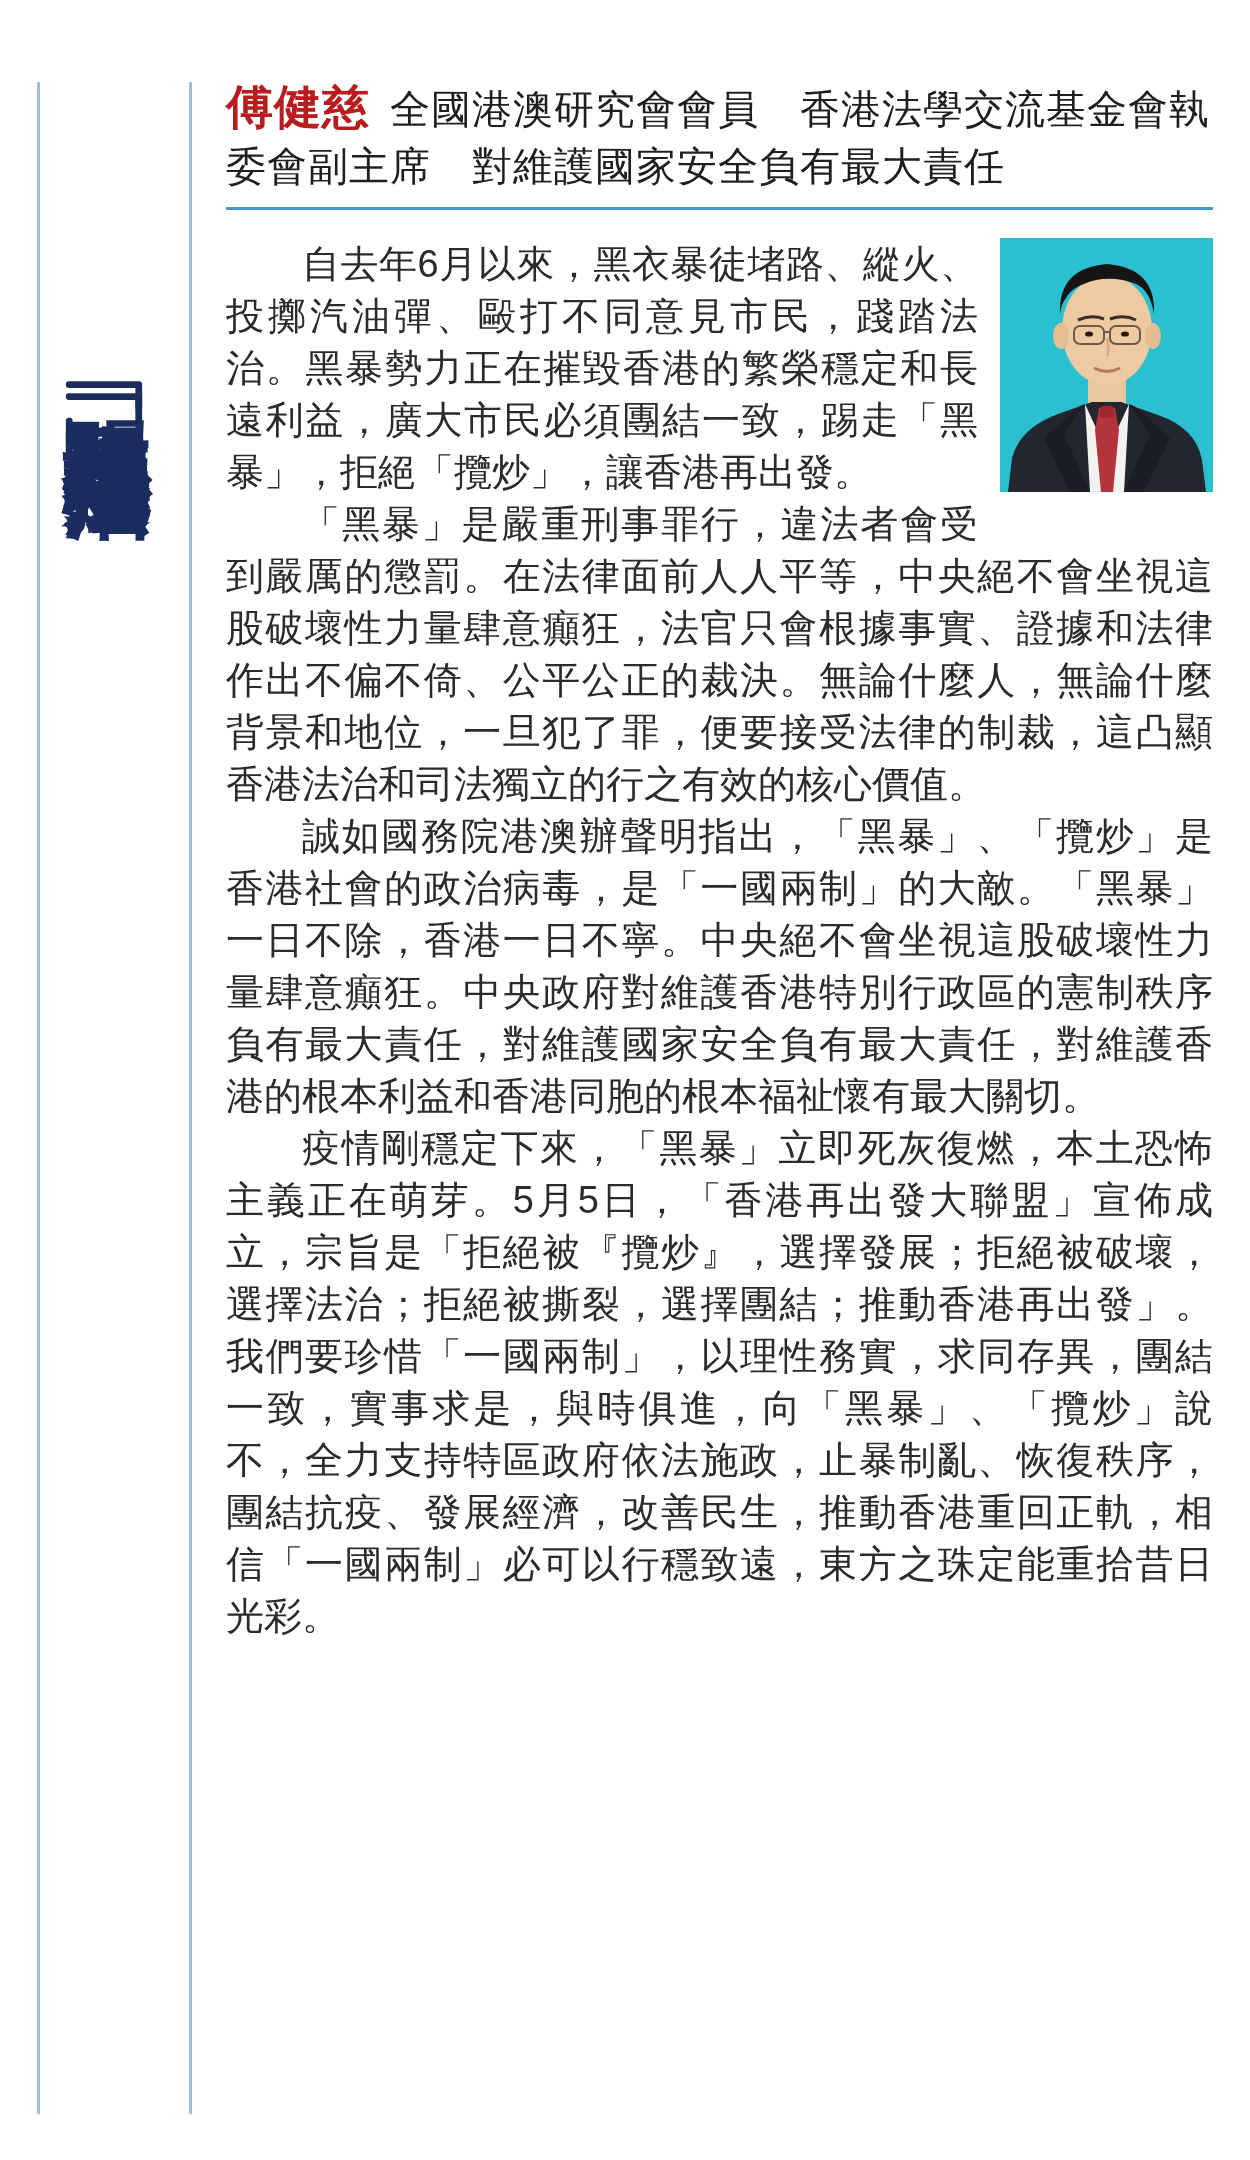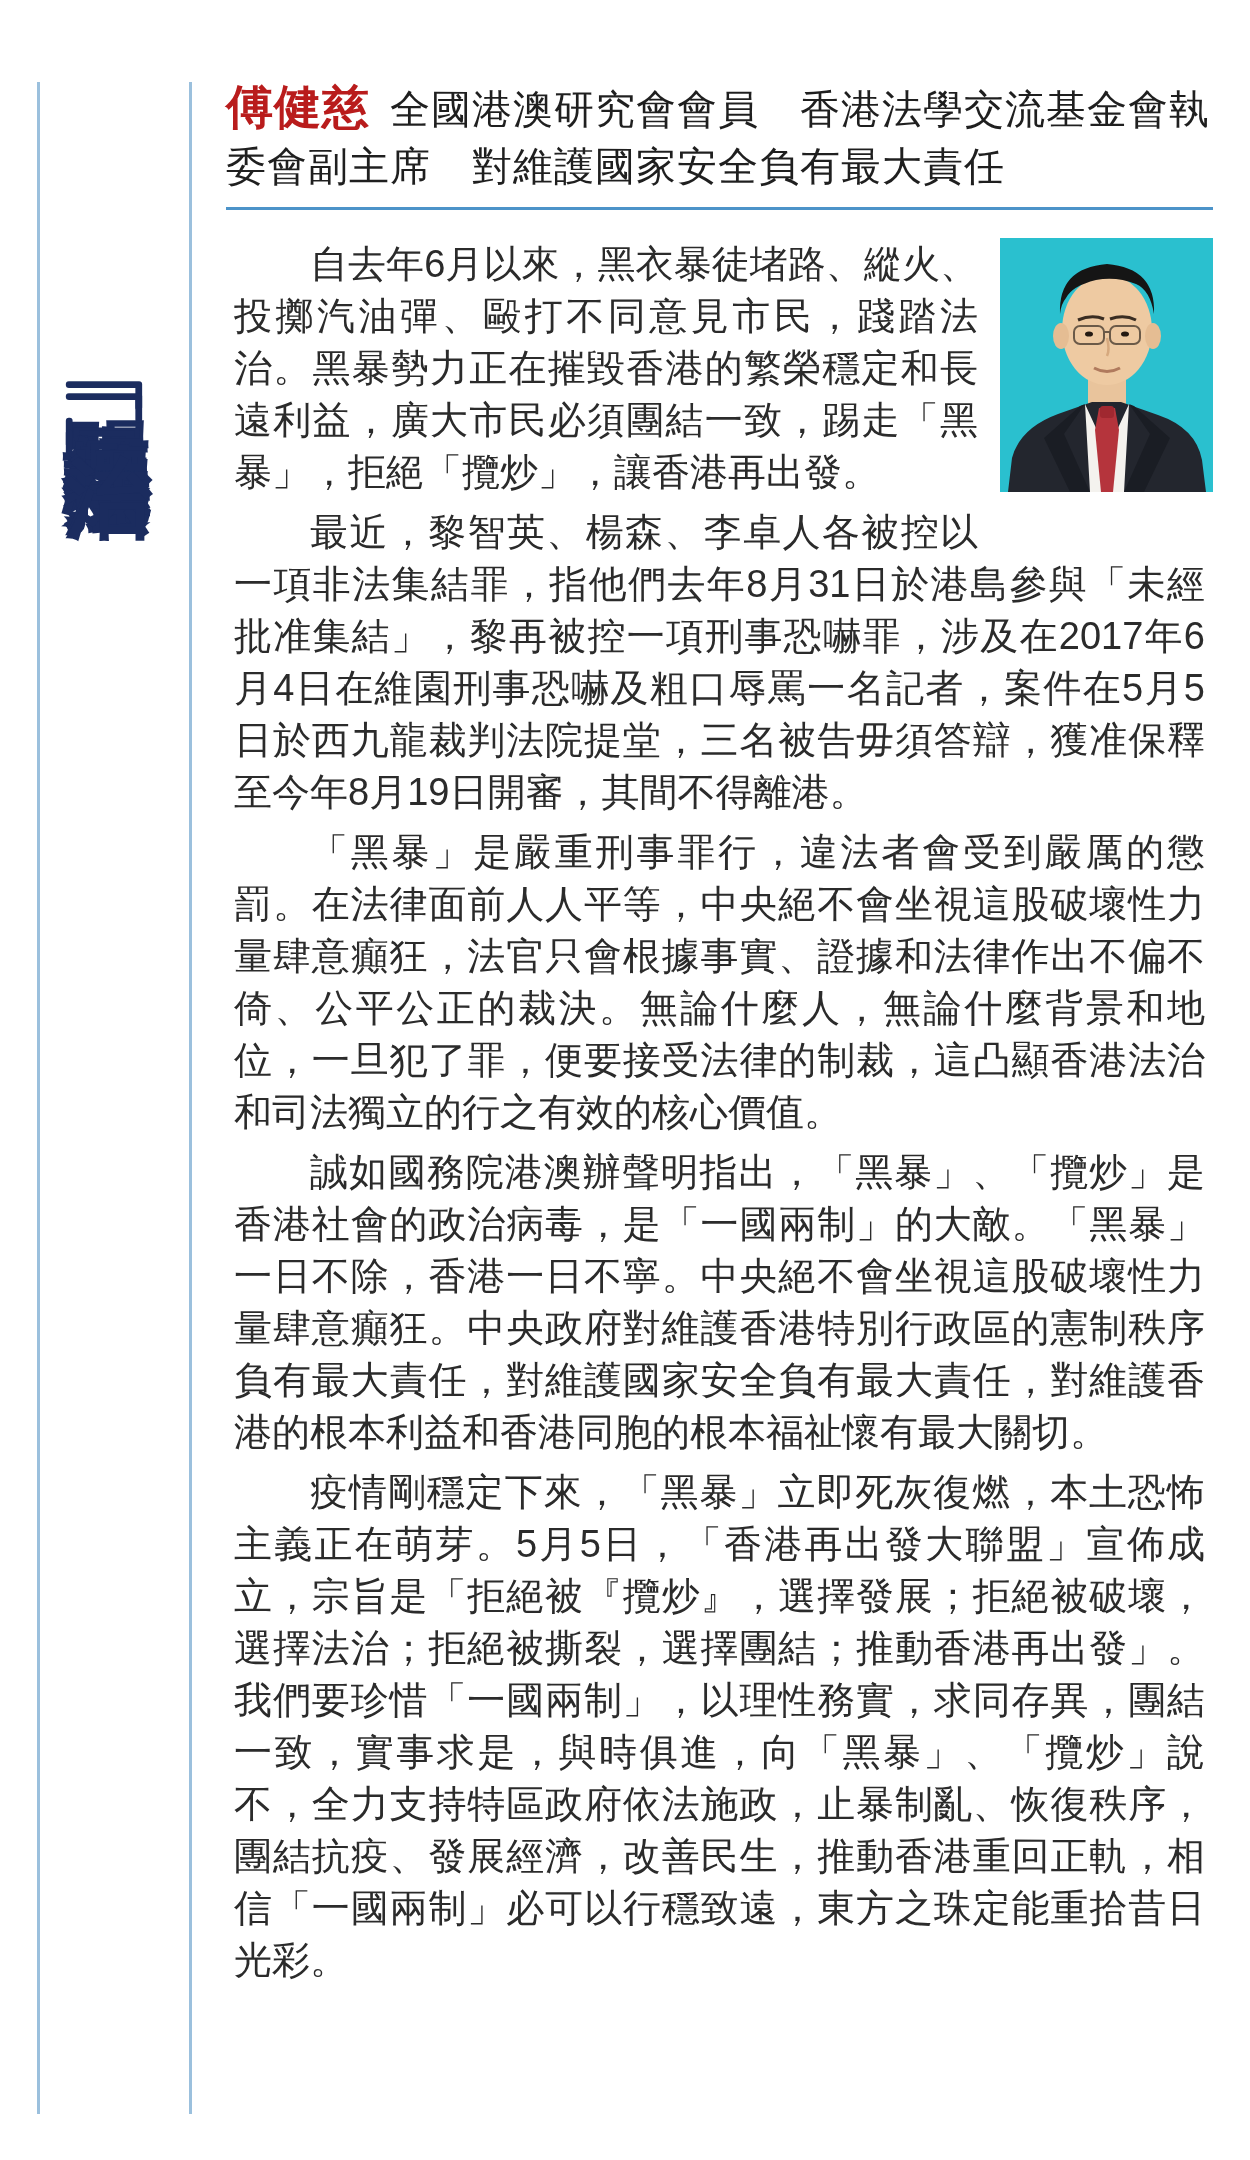--- a/index.html
+++ b/index.html
@@ -54,21 +54,21 @@
     background:#4c93c9;
   }
   .body-text{
     margin-top:28px;
     font-size:38px;
     line-height:52px;
     color:#2b2b2b;
     text-align:justify;
   }
   .body-text p{
-    margin:8px;
+    margin:0;
     text-indent:2em;
   }
   figure.portrait{
     float:right;
     width:213px;height:254px;
     margin:0 0 58px 22px;
     padding:0;
   }
   figure.portrait svg{display:block;width:213px;height:254px;}
 </style>
@@ -126,20 +126,19 @@
 
           <ellipse cx="89" cy="96" rx="4" ry="2.6" fill="#241a12"></ellipse>
           <ellipse cx="125" cy="96" rx="4" ry="2.6" fill="#241a12"></ellipse>
 
           <path d="M107,100 q3,12 0,18" stroke="#d6a97e" stroke-width="2.5" fill="none"></path>
           <path d="M94,130 q13,7 26,0" stroke="#b07a5d" stroke-width="3" fill="none"></path>
         </svg>
       </figure>
 
       <p>自去年6月以來，黑衣暴徒堵路、縱火、投擲汽油彈、毆打不同意見市民，踐踏法治。黑暴勢力正在摧毀香港的繁榮穩定和長遠利益，廣大市民必須團結一致，踢走「黑暴」，拒絕「攬炒」，讓香港再出發。</p>
-      <p>最近，黎智英、楊森、李卓人各被控以一項非法集結罪，指他們去年8月31日於港島參與「未經批准集結」，黎再被控一項刑事恐嚇罪，涉及在2017年6月4日在維園刑事恐嚇及粗口辱罵一名記者，案件在5月5日於西九龍裁判法院提堂，三名被告毋須答辯，獲准保釋至今年8月19日開審，其間不得離港。</p>
       <p>「黑暴」是嚴重刑事罪行，違法者會受到嚴厲的懲罰。在法律面前人人平等，中央絕不會坐視這股破壞性力量肆意癲狂，法官只會根據事實、證據和法律作出不偏不倚、公平公正的裁決。無論什麼人，無論什麼背景和地位，一旦犯了罪，便要接受法律的制裁，這凸顯香港法治和司法獨立的行之有效的核心價值。</p>
       <p>誠如國務院港澳辦聲明指出，「黑暴」、「攬炒」是香港社會的政治病毒，是「一國兩制」的大敵。「黑暴」一日不除，香港一日不寧。中央絕不會坐視這股破壞性力量肆意癲狂。中央政府對維護香港特別行政區的憲制秩序負有最大責任，對維護國家安全負有最大責任，對維護香港的根本利益和香港同胞的根本福祉懷有最大關切。</p>
       <p>疫情剛穩定下來，「黑暴」立即死灰復燃，本土恐怖主義正在萌芽。5月5日，「香港再出發大聯盟」宣佈成立，宗旨是「拒絕被『攬炒』，選擇發展；拒絕被破壞，選擇法治；拒絕被撕裂，選擇團結；推動香港再出發」。我們要珍惜「一國兩制」，以理性務實，求同存異，團結一致，實事求是，與時俱進，向「黑暴」、「攬炒」說不，全力支持特區政府依法施政，止暴制亂、恢復秩序，團結抗疫、發展經濟，改善民生，推動香港重回正軌，相信「一國兩制」必可以行穩致遠，東方之珠定能重拾昔日光彩。</p>
     </div>
 
   </div>
 </div>
 
 </body></html>

